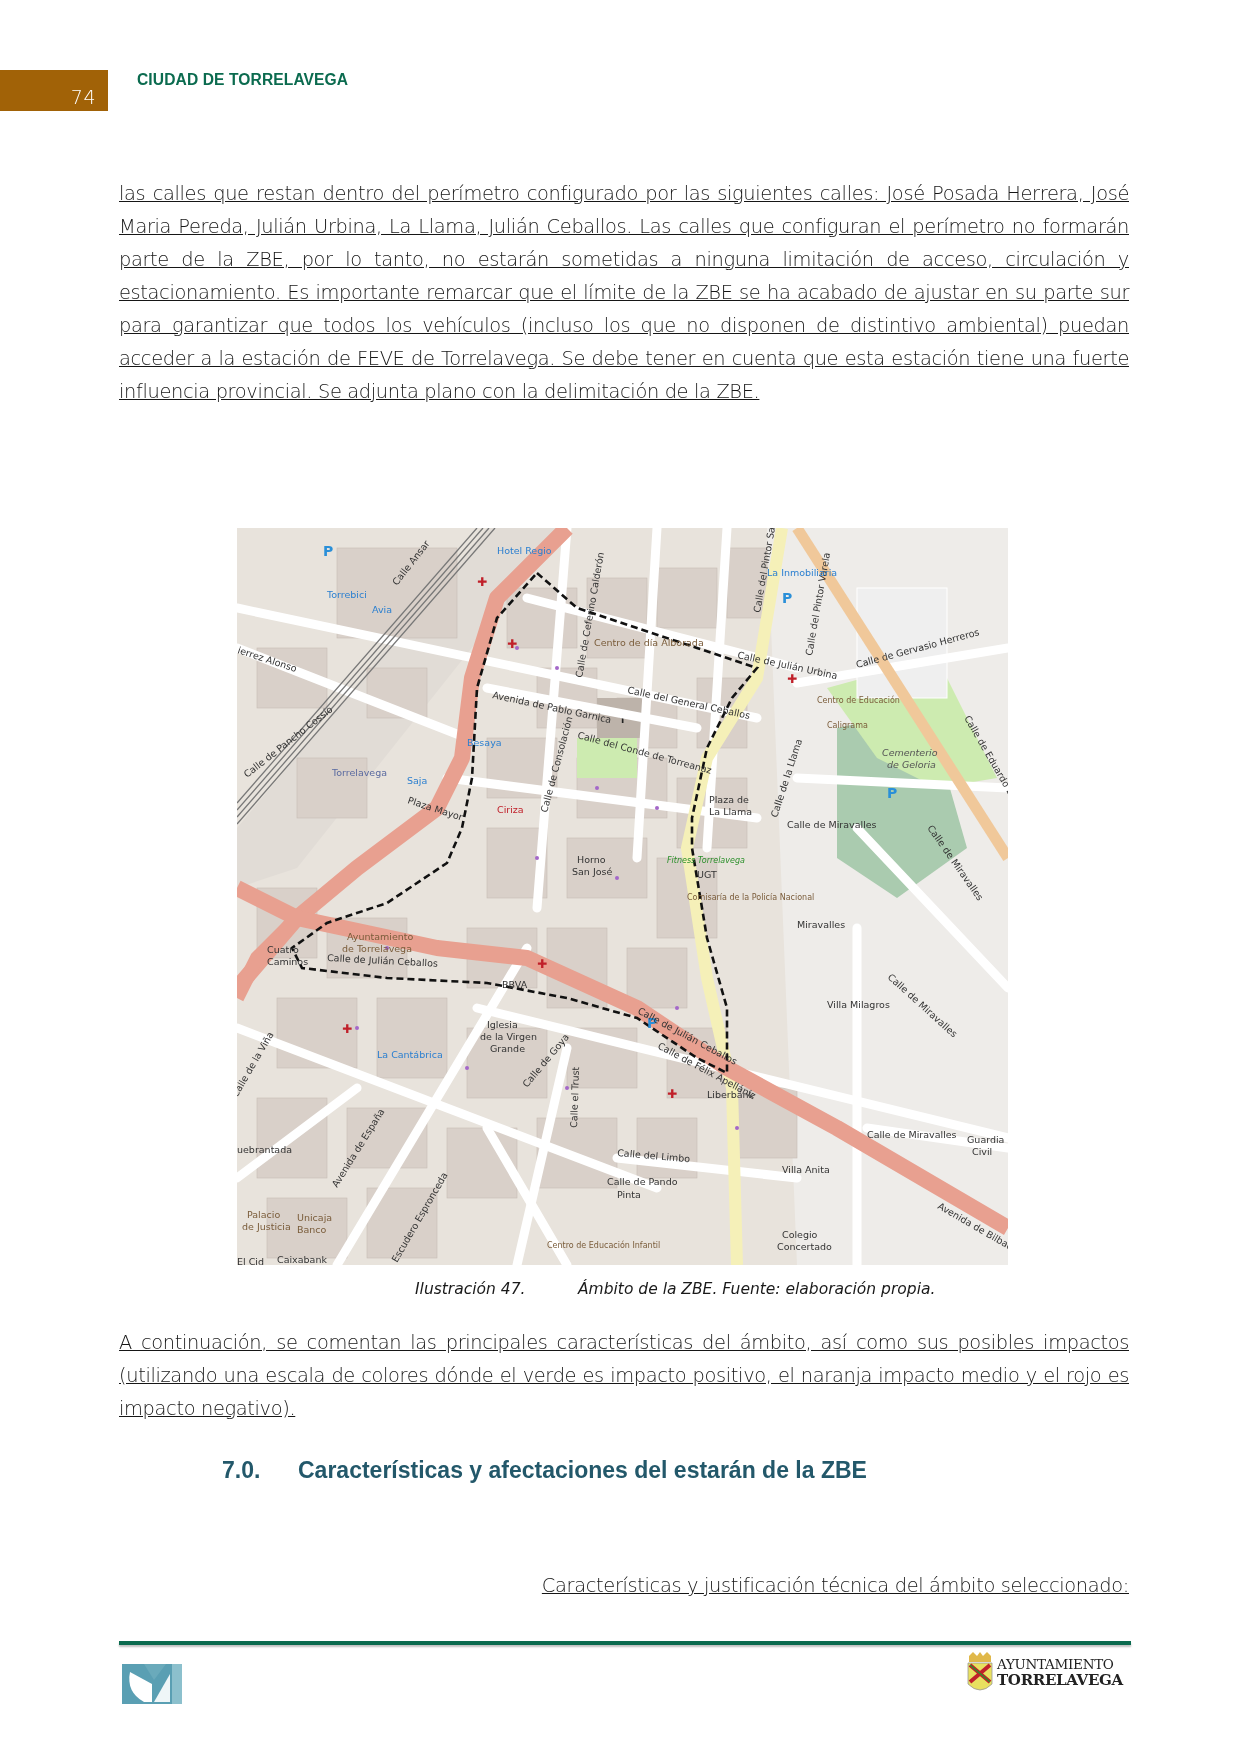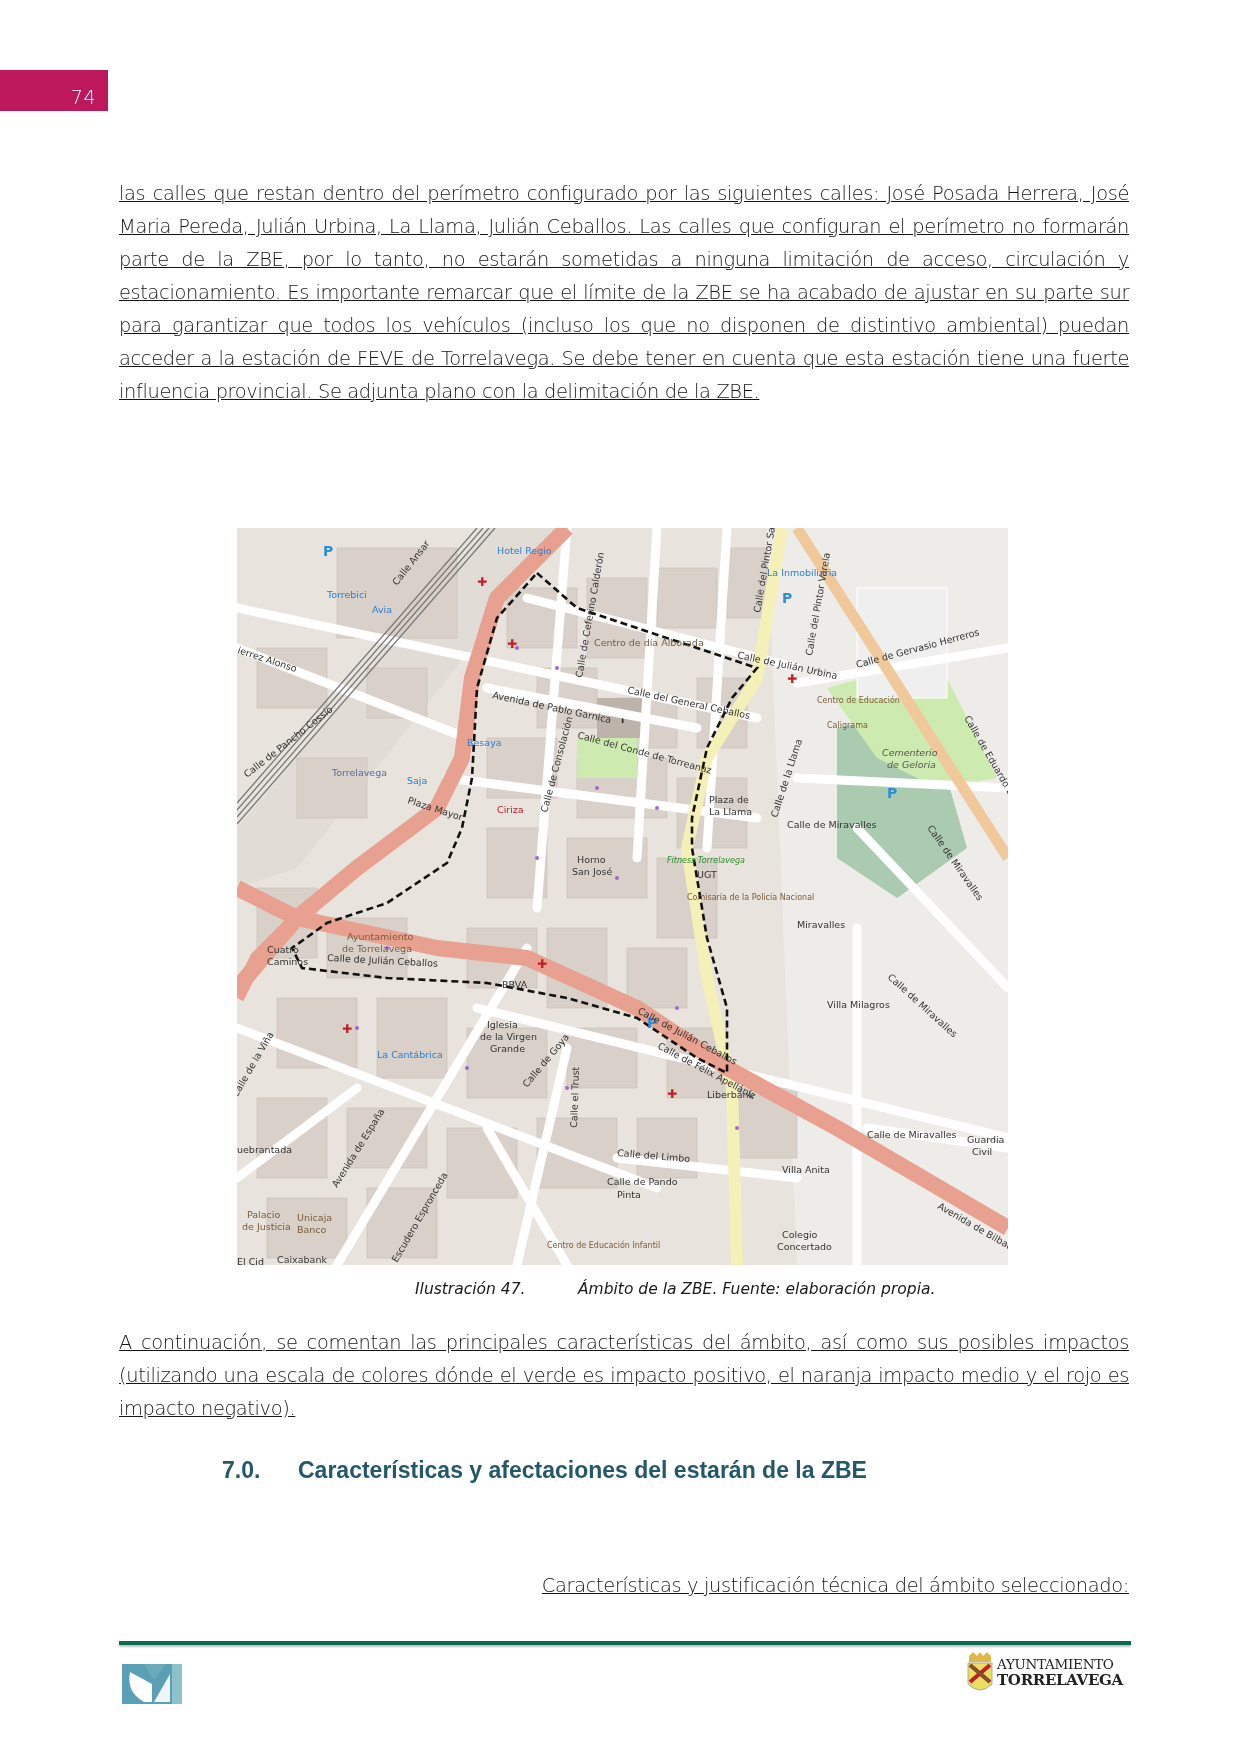--- a/index.html
+++ b/index.html
@@ -1,20 +1,20 @@
 <!DOCTYPE html>
 <html><head>
 <meta charset="utf-8">
 <style>
   html, body { margin:0; padding:0; background:#ffffff; }
   body { width:1240px; height:1755px; position:relative; overflow:hidden;
          font-family:"DejaVu Sans", sans-serif; color:#1a1a1a; }
 
   
-  .page-num-box { position:absolute; left:0; top:70px; width:108px; height:41px; background:#be185d; }
+  .page-num-box { position:absolute; left:0; top:70px; width:108px; height:41px; background:#a16207; }
   .page-num { position:absolute; right:12px; bottom:3px; color:#ffffff; font-size:19px;
               font-family:"DejaVu Sans", sans-serif; font-weight:300; letter-spacing:0.5px; }
   .header-title { position:absolute; left:137px; top:70px; width:820px; color:#0b6b4f;
                   font-family:"Liberation Sans", sans-serif; font-weight:bold; font-size:15.6px;
                   line-height:20px; letter-spacing:0.1px; }
 
   
   .para { position:absolute; left:119px; width:1010px; font-family:"DejaVu Sans", sans-serif;
           font-size:19.4px; line-height:33px; text-align:justify; color:#161616; font-weight:300;
           letter-spacing:-0.35px;text-decoration:underline; }
@@ -46,20 +46,21 @@
 
   .map-label { font-family:"DejaVu Sans", sans-serif; fill:#333; }
 </style>
 </head>
 <body>
 
 <div class="page-num-box">
   <span class="page-num">74</span>
 </div>
 <div class="header-title">
+  <div>CIUDAD DE TORRELAVEGA</div>
 </div>
 
 <div class="para p1">las calles que restan dentro del perímetro configurado por las siguientes calles: José Posada Herrera, José Maria Pereda, Julián Urbina, La Llama, Julián Ceballos. Las calles que configuran el perímetro no formarán parte de la ZBE, por lo tanto, no estarán sometidas a ninguna limitación de acceso, circulación y estacionamiento. Es importante remarcar que el límite de la ZBE se ha acabado de ajustar en su parte sur para garantizar que todos los vehículos (incluso los que no disponen de distintivo ambiental) puedan acceder a la estación de FEVE de Torrelavega. Se debe tener en cuenta que esta estación tiene una fuerte influencia provincial. Se adjunta plano con la delimitación de la ZBE.</div>
 
 <div class="map">
   <svg width="771" height="737" viewBox="0 0 771 737" xmlns="http://www.w3.org/2000/svg">
 
     <rect x="0" y="0" width="771" height="737" fill="#e8e3dc"></rect>
 
     <polygon points="0,300 250,0 330,0 60,340 0,360" fill="#e1dcd6"></polygon>

